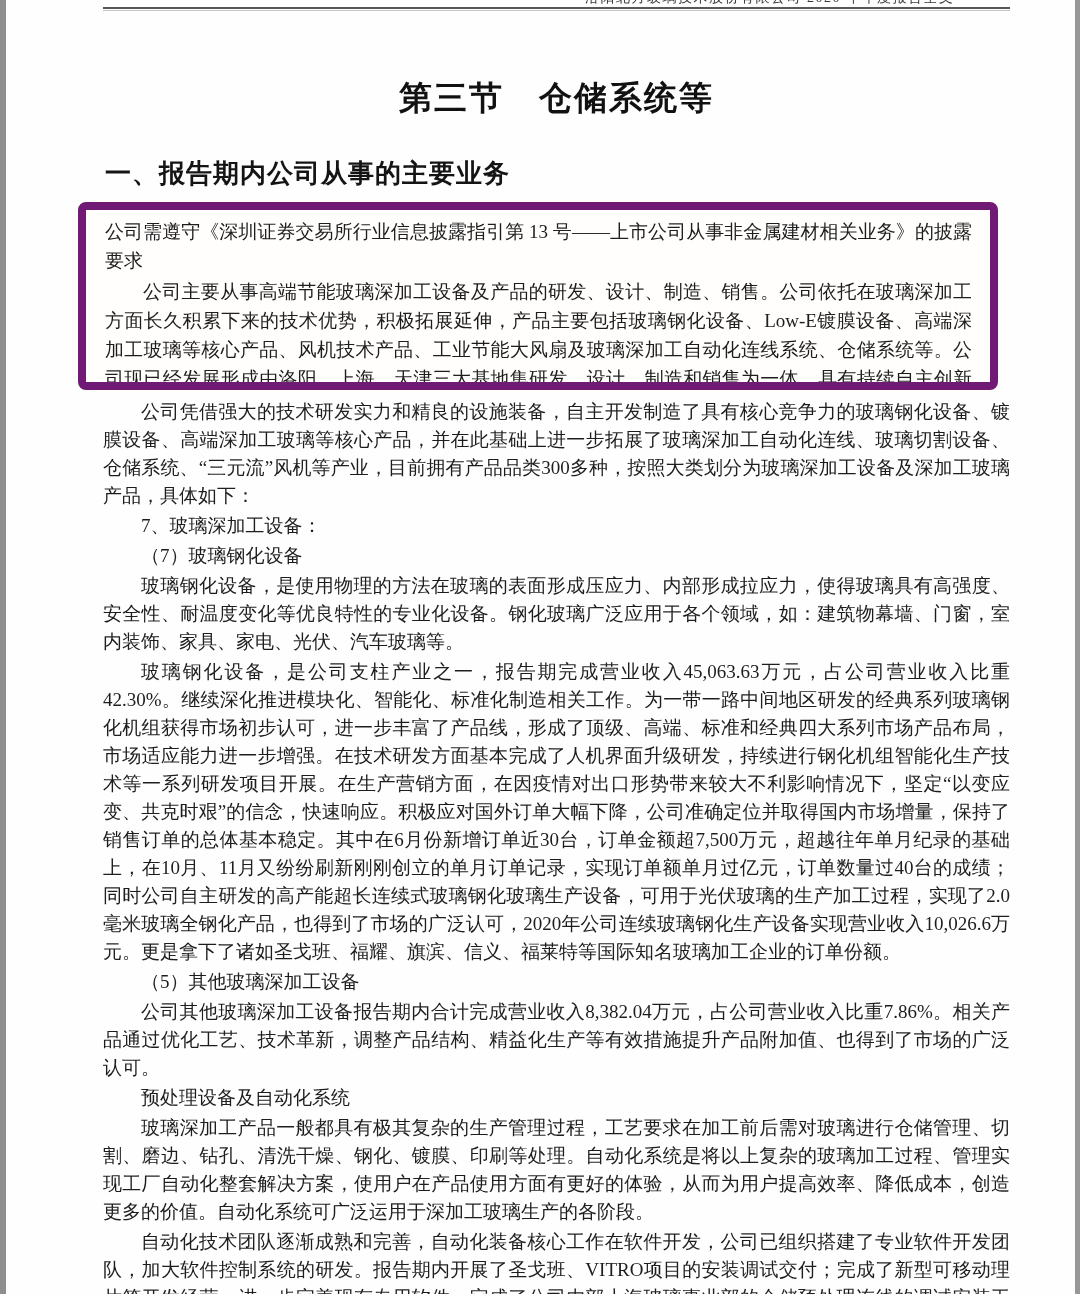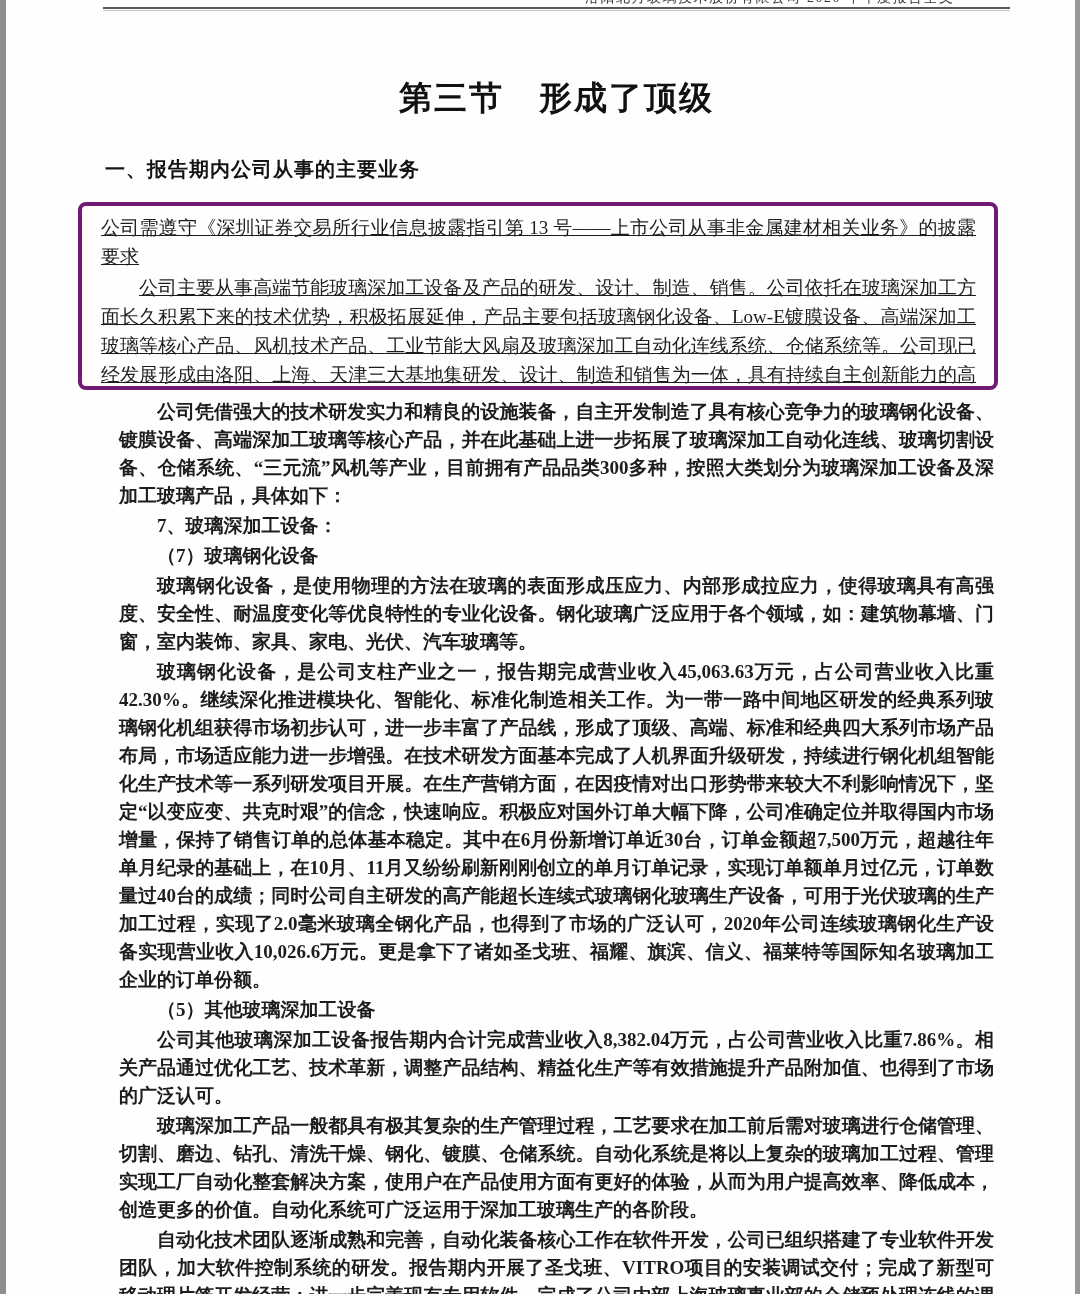--- a/index.html
+++ b/index.html
@@ -23,67 +23,68 @@
     position:absolute;top:7px;left:103px;width:907px;height:1px;
     border-top:2px solid #575757;border-bottom:1px solid #c6c6c6;
   }
   .doc-title{
     position:absolute;top:76px;left:103px;width:907px;
     text-align:center;font-size:33px;font-weight:bold;color:#111;
     letter-spacing:2px;
   }
   .heading1{
     position:absolute;top:156px;left:105px;width:900px;
-    font-size:20px;font-weight:bold;color:#141414;letter-spacing:1px;
+    font-size:26px;font-weight:bold;color:#141414;letter-spacing:1px;
   }
   .highlight-box{
     position:absolute;top:202px;left:78px;width:920px;height:188px;
     box-sizing:border-box;
-    border:4px solid #701a75;border-radius:8px;
+    border:8px solid #701a75;border-radius:8px;
     padding:5px 18px 0 19px;
     overflow:hidden;
     background:#fffefd;
-    font-size:19px;line-height:29px;color:#1d1d1d;text-decoration:underline;
+    font-size:19px;line-height:29px;color:#1d1d1d;
   }
   .highlight-box p{margin:2px 0;text-align:justify;}
   .body-text{
     position:absolute;top:396px;left:103px;width:907px;
     font-size:19px;line-height:28px;color:#1d1d1d;
   }
-  .body-text p{margin:2px 16px;text-align:justify;font-weight:bold;}
+  .body-text p{margin:2px 0;text-align:justify;}
   .indent{text-indent:2em;}
   .no-indent{text-indent:0;}
 </style>
 </head>
 <body>
 
 <div class="page">
 
   <div class="edge edge-left"></div>
   <div class="edge edge-right"></div>
 
   <div class="header-frag">洛阳北方玻璃技术股份有限公司 2020 年年度报告全文</div>
 
   <div class="header-rule"></div>
 
-  <div class="doc-title">第三节　形成了顶级</div>
+  <div class="doc-title">第三节　仓储系统等</div>
 
   <div class="heading1">一、报告期内公司从事的主要业务</div>
 
   <div class="highlight-box">
     <p class="no-indent">公司需遵守《深圳证券交易所行业信息披露指引第 13 号——上市公司从事非金属建材相关业务》的披露要求</p>
     <p class="indent">公司主要从事高端节能玻璃深加工设备及产品的研发、设计、制造、销售。公司依托在玻璃深加工方面长久积累下来的技术优势，积极拓展延伸，产品主要包括玻璃钢化设备、Low-E镀膜设备、高端深加工玻璃等核心产品、风机技术产品、工业节能大风扇及玻璃深加工自动化连线系统、仓储系统等。公司现已经发展形成由洛阳、上海、天津三大基地集研发、设计、制造和销售为一体，具有持续自主创新能力的高新技术企业。</p>
 
   </div>
 
   <div class="body-text">
     <p class="indent">公司凭借强大的技术研发实力和精良的设施装备，自主开发制造了具有核心竞争力的玻璃钢化设备、镀膜设备、高端深加工玻璃等核心产品，并在此基础上进一步拓展了玻璃深加工自动化连线、玻璃切割设备、仓储系统、“三元流”风机等产业，目前拥有产品品类300多种，按照大类划分为玻璃深加工设备及深加工玻璃产品，具体如下：</p>
     <p class="indent">7、玻璃深加工设备：</p>
     <p class="indent">（7）玻璃钢化设备</p>
     <p class="indent">玻璃钢化设备，是使用物理的方法在玻璃的表面形成压应力、内部形成拉应力，使得玻璃具有高强度、安全性、耐温度变化等优良特性的专业化设备。钢化玻璃广泛应用于各个领域，如：建筑物幕墙、门窗，室内装饰、家具、家电、光伏、汽车玻璃等。</p>
     <p class="indent">玻璃钢化设备，是公司支柱产业之一，报告期完成营业收入45,063.63万元，占公司营业收入比重42.30%。继续深化推进模块化、智能化、标准化制造相关工作。为一带一路中间地区研发的经典系列玻璃钢化机组获得市场初步认可，进一步丰富了产品线，形成了顶级、高端、标准和经典四大系列市场产品布局，市场适应能力进一步增强。在技术研发方面基本完成了人机界面升级研发，持续进行钢化机组智能化生产技术等一系列研发项目开展。在生产营销方面，在因疫情对出口形势带来较大不利影响情况下，坚定“以变应变、共克时艰”的信念，快速响应。积极应对国外订单大幅下降，公司准确定位并取得国内市场增量，保持了销售订单的总体基本稳定。其中在6月份新增订单近30台，订单金额超7,500万元，超越往年单月纪录的基础上，在10月、11月又纷纷刷新刚刚创立的单月订单记录，实现订单额单月过亿元，订单数量过40台的成绩；同时公司自主研发的高产能超长连续式玻璃钢化玻璃生产设备，可用于光伏玻璃的生产加工过程，实现了2.0毫米玻璃全钢化产品，也得到了市场的广泛认可，2020年公司连续玻璃钢化生产设备实现营业收入10,026.6万元。更是拿下了诸如圣戈班、福耀、旗滨、信义、福莱特等国际知名玻璃加工企业的订单份额。</p>
     <p class="indent">（5）其他玻璃深加工设备</p>
     <p class="indent">公司其他玻璃深加工设备报告期内合计完成营业收入8,382.04万元，占公司营业收入比重7.86%。相关产品通过优化工艺、技术革新，调整产品结构、精益化生产等有效措施提升产品附加值、也得到了市场的广泛认可。</p>
-    <p class="indent">玻璃深加工产品一般都具有极其复杂的生产管理过程，工艺要求在加工前后需对玻璃进行仓储管理、切割、磨边、钻孔、清洗干燥、钢化、镀膜、仓储系统。自动化系统是将以上复杂的玻璃加工过程、管理实现工厂自动化整套解决方案，使用户在产品使用方面有更好的体验，从而为用户提高效率、降低成本，创造更多的价值。自动化系统可广泛运用于深加工玻璃生产的各阶段。</p>
+    <p class="indent">预处理设备及自动化系统</p>
+    <p class="indent">玻璃深加工产品一般都具有极其复杂的生产管理过程，工艺要求在加工前后需对玻璃进行仓储管理、切割、磨边、钻孔、清洗干燥、钢化、镀膜、印刷等处理。自动化系统是将以上复杂的玻璃加工过程、管理实现工厂自动化整套解决方案，使用户在产品使用方面有更好的体验，从而为用户提高效率、降低成本，创造更多的价值。自动化系统可广泛运用于深加工玻璃生产的各阶段。</p>
     <p class="indent">自动化技术团队逐渐成熟和完善，自动化装备核心工作在软件开发，公司已组织搭建了专业软件开发团队，加大软件控制系统的研发。报告期内开展了圣戈班、VITRO项目的安装调试交付；完成了新型可移动理片笼开发经营；进一步完善现有专用软件，完成了公司内部上海玻璃事业部的仓储预处理连线的调试安装工作,且生产运营良好。2021年初始便取得市场整条自动化连线系统订单，自动化系统的研发进入了新的阶段。</p>
   </div>
 
 </div>
 
 </body></html>

